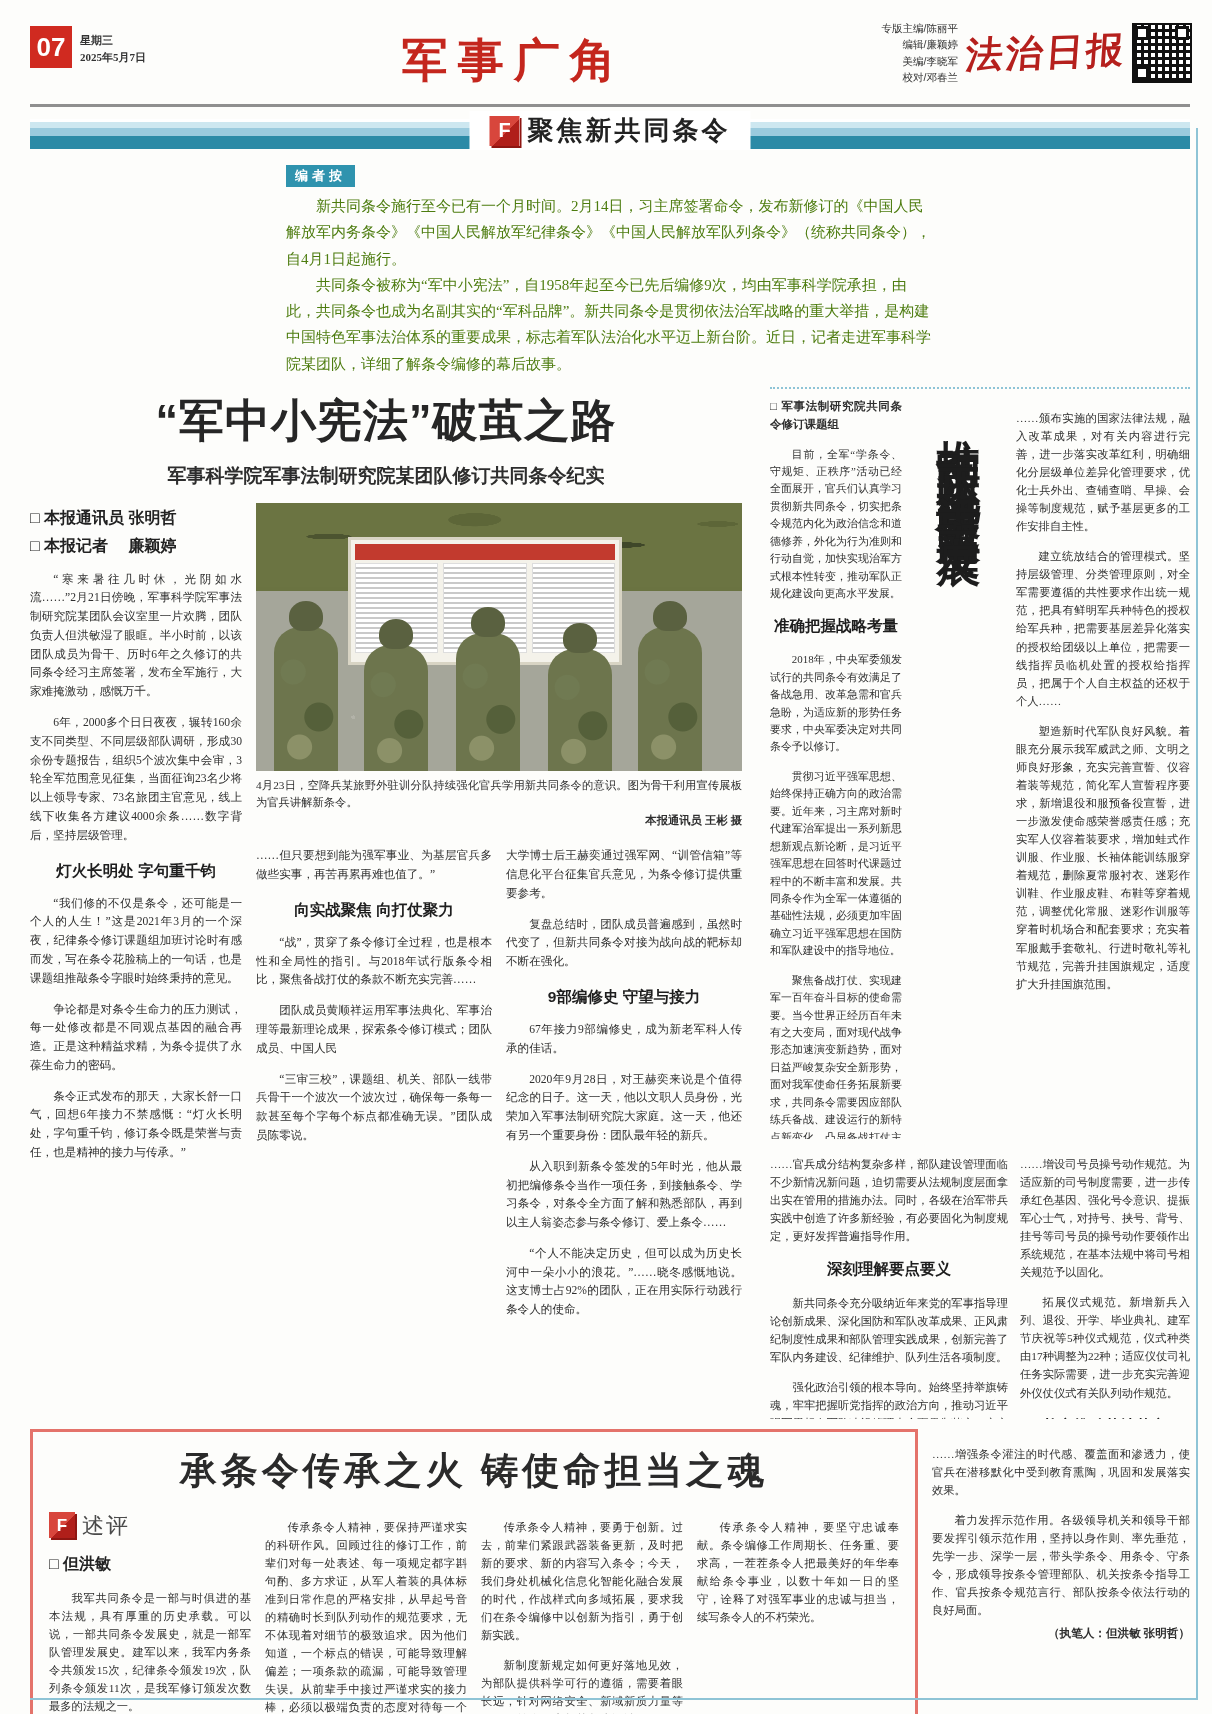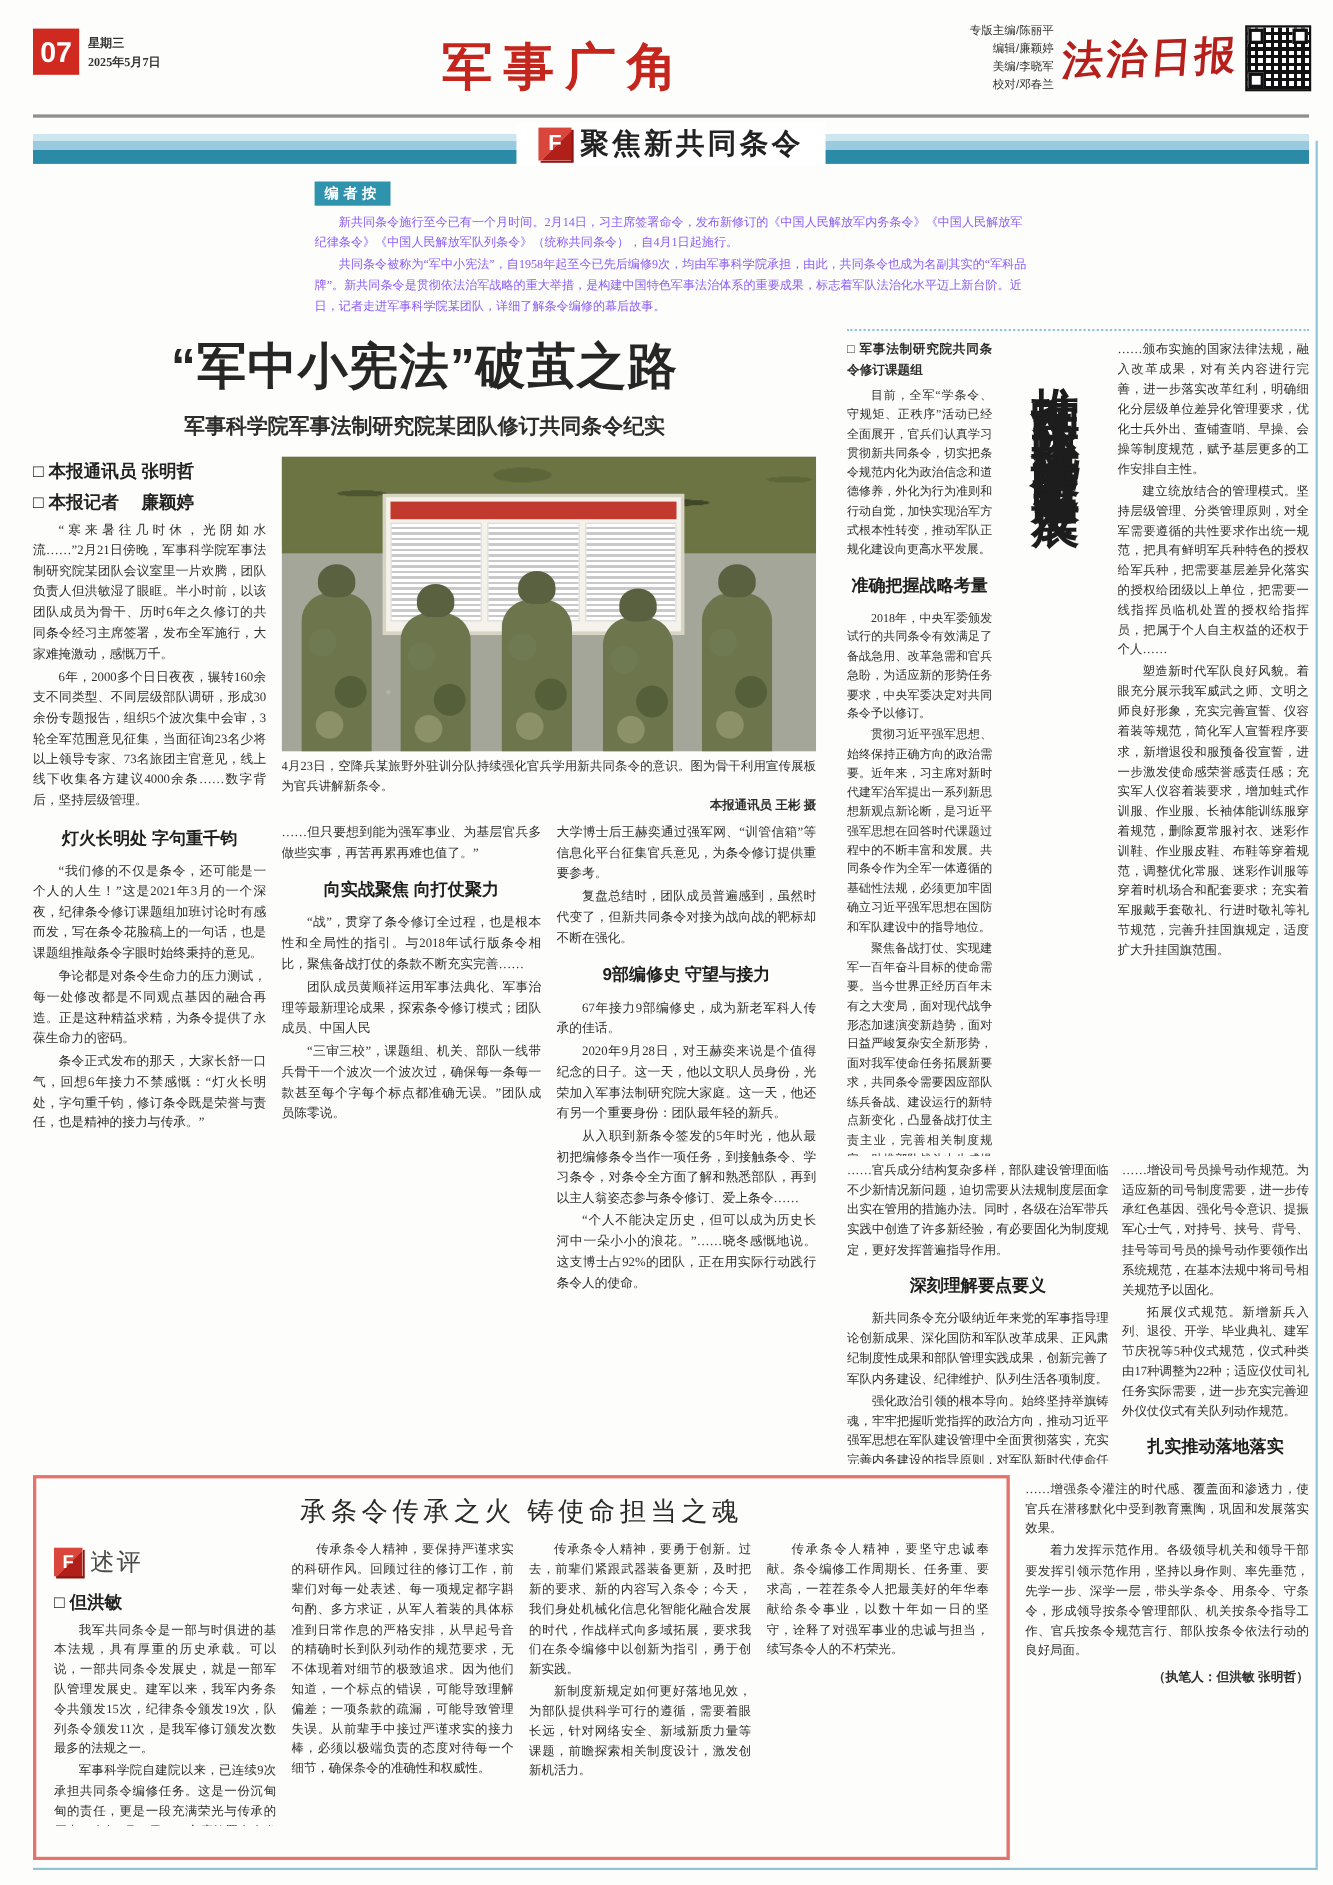--- a/index.html
+++ b/index.html
@@ -31,35 +31,35 @@
   .focus-badge{position:absolute;left:50%;top:-8px;transform:translateX(-50%);background:#fff;
                padding:2px 20px;display:flex;align-items:center;gap:8px;}
   .fcube{width:30px;height:30px;background:linear-gradient(135deg,#d8463c 0 55%,#b01f1a 55% 100%);
          color:#fff;font-weight:900;font-size:20px;display:flex;align-items:center;justify-content:center;
          font-family:"Liberation Sans",sans-serif;box-shadow:2px 2px 0 #8e1612;}
   .focus-label{font-size:26px;font-weight:bold;color:#222;letter-spacing:3px;font-family:"Liberation Sans",sans-serif;}
   
   .editor-note{width:648px;margin:16px auto 0;}
   .note-tag{display:inline-block;background:#2f93ae;color:#fff;font-size:13px;font-weight:bold;
             padding:2px 9px;letter-spacing:4px;margin-bottom:6px;font-family:"Liberation Sans",sans-serif;}
-  .editor-note p{margin:0;font-size:11px;line-height:1.75;color:#8b5cf6;text-indent:2em;}
+  .editor-note p{margin:0;font-size:15px;line-height:1.75;color:#4d7c0f;text-indent:2em;}
   
   .content{display:flex;gap:28px;height:1032px;overflow:hidden;margin-top:10px;}
   .main-article{width:712px;flex:none;}
   .ma-head{text-align:center;}
   .headline{font-size:45px;font-weight:900;color:#262626;letter-spacing:1px;margin:4px 0 0;
             font-family:"Liberation Sans","DejaVu Sans",sans-serif;}
   .deck{font-size:19px;font-weight:bold;color:#2d2d2d;margin:12px 0 0;font-family:"Liberation Sans",sans-serif;}
   .ma-body{display:flex;gap:14px;height:calc(100% - 118px);margin-top:14px;overflow:hidden;}
   .col{font-size:11.6px;line-height:1.62;text-align:justify;overflow:hidden;}
   .col1{width:212px;flex:none;}
   .ma-right{flex:1;display:flex;flex-direction:column;overflow:hidden;}
   .cols23{display:flex;gap:14px;flex:1;overflow:hidden;margin-top:6px;}
   .cols23 .col{flex:1;}
-  .p{margin:0 0 2px;text-indent:2em;}
+  .p{margin:12px 0 2px;text-indent:2em;}
   .cont{text-indent:0;}
   .colhead{font-size:15.5px;font-weight:bold;text-align:center;margin:12px 0 8px;color:#1e1e1e;
            font-family:"Liberation Sans",sans-serif;}
   .byline{margin:2px 0;font-size:16px;font-weight:bold;color:#222;text-indent:0;font-family:"Liberation Sans",sans-serif;}
   .credit{margin:6px 0 0;text-align:right;font-weight:bold;font-size:11.6px;}
   
   .photo{position:relative;height:268px;background:
          radial-gradient(circle at 20% 80%,#b2b2a8 0 2px,transparent 2px),
          radial-gradient(circle at 70% 60%,#8f9086 0 2px,transparent 2px),
          linear-gradient(#7f8276 0 30%,#a5a69a 30% 100%);overflow:hidden;}
@@ -89,21 +89,21 @@
   .vtitle{width:94px;flex:none;writing-mode:vertical-rl;font-size:44px;font-weight:900;color:#1d1d1d;
           letter-spacing:7px;line-height:94px;font-family:"Liberation Sans","DejaVu Sans",sans-serif;margin-top:8px;}
   .colB{flex:1;font-size:11.3px;line-height:1.6;text-align:justify;overflow:hidden;}
   .ra-bottom{display:flex;gap:12px;flex:1;overflow:hidden;margin-top:4px;}
   .colC{flex:1.4;font-size:11.3px;line-height:1.6;text-align:justify;overflow:hidden;}
   .colD{flex:1;font-size:11.3px;line-height:1.6;text-align:justify;overflow:hidden;}
   .ra-byline{font-size:11.5px;font-weight:bold;margin:0 0 6px;font-family:"Liberation Sans",sans-serif;}
   
   .bottom-row{display:flex;gap:14px;height:350px;overflow:hidden;margin-top:10px;}
   .review-box{flex:1;border:3px solid #e4736b;padding:12px 16px 8px;box-sizing:border-box;overflow:hidden;}
-  .rv-title{text-align:center;font-size:24px;font-weight:400;color:#2a2a2a;letter-spacing:4px;margin:2px 0 10px;
+  .rv-title{text-align:center;font-size:37px;font-weight:700;color:#2a2a2a;letter-spacing:4px;margin:2px 0 10px;
             font-family:"Liberation Sans","DejaVu Sans",sans-serif;}
   .rv-cols{display:flex;gap:14px;height:calc(100% - 64px);overflow:hidden;}
   .rv-col{flex:1;font-size:11.3px;line-height:1.6;text-align:justify;overflow:hidden;}
   .rv-badge{display:flex;align-items:center;gap:7px;margin:2px 0 8px;}
   .rv-badge .fcube{width:26px;height:26px;font-size:17px;}
   .rv-badge-label{font-size:22px;color:#4a4a4a;letter-spacing:2px;}
   .rb-col{width:258px;flex:none;font-size:11.3px;line-height:1.6;text-align:justify;overflow:hidden;padding-top:4px;}
   
   .frame-right{position:absolute;top:128px;bottom:16px;right:14px;width:2px;background:#8ec4d6;}
   .frame-bottom{position:absolute;left:30px;right:14px;bottom:14px;height:2px;background:#8ec4d6;}

